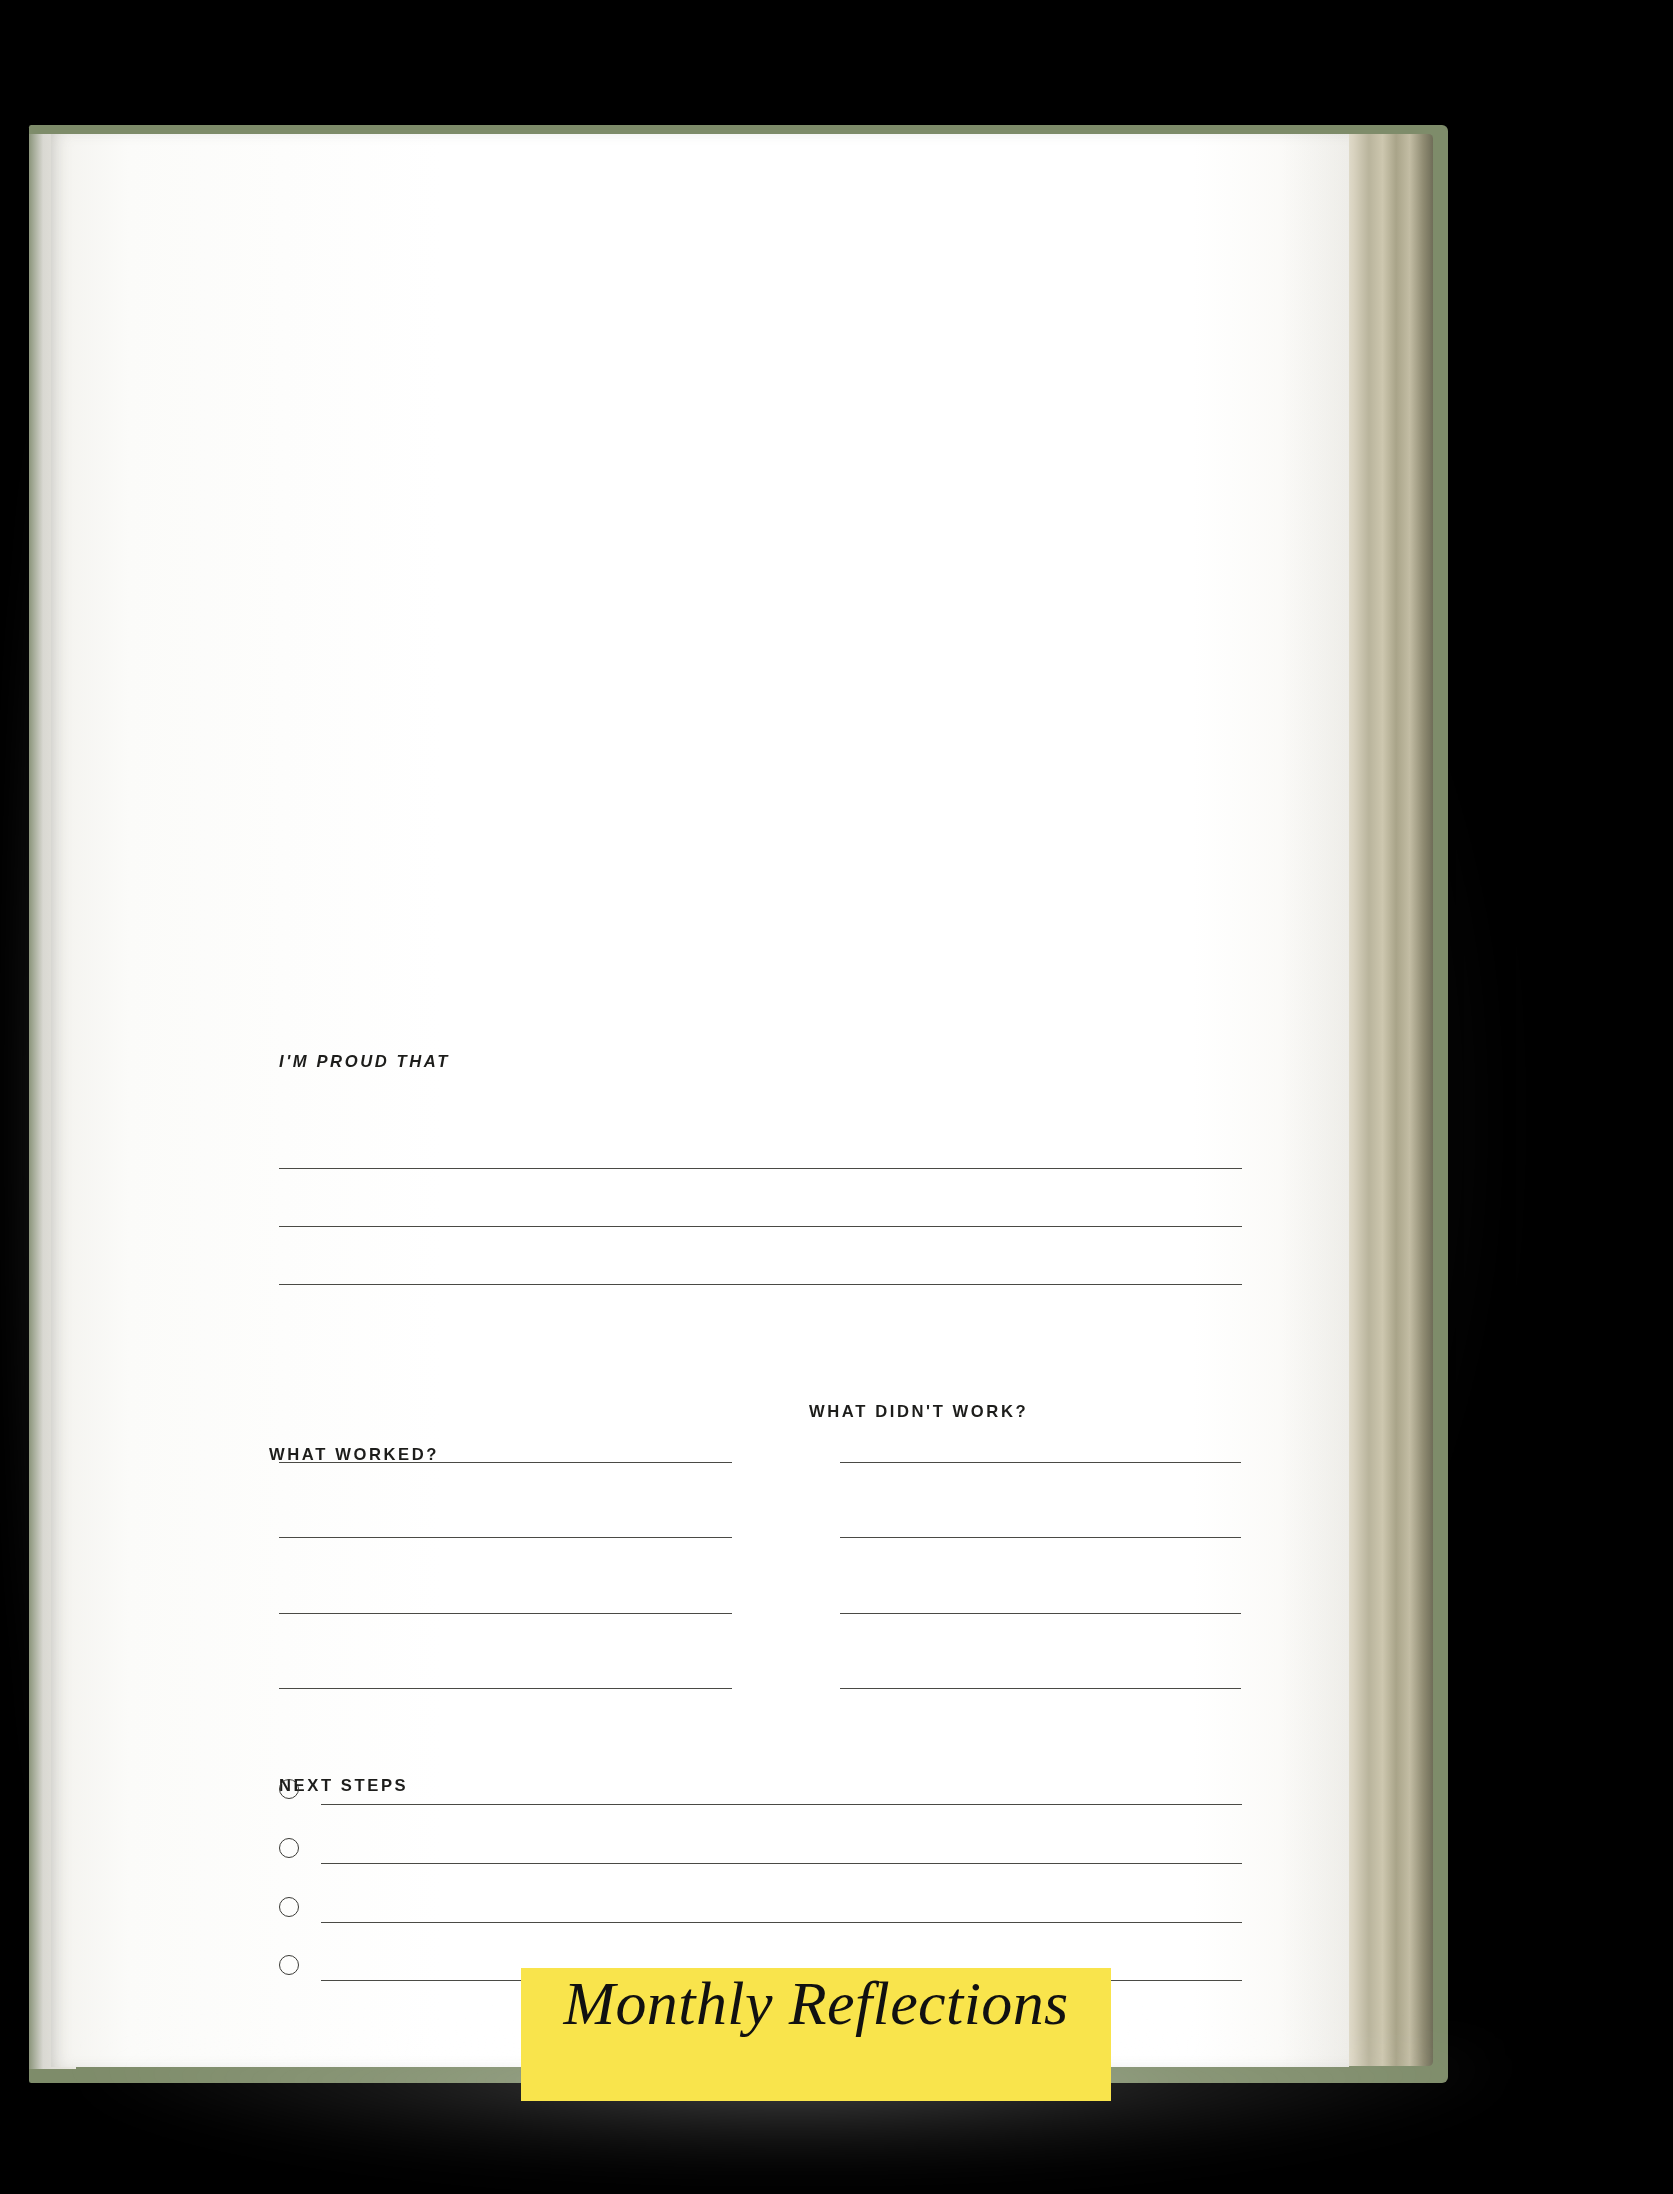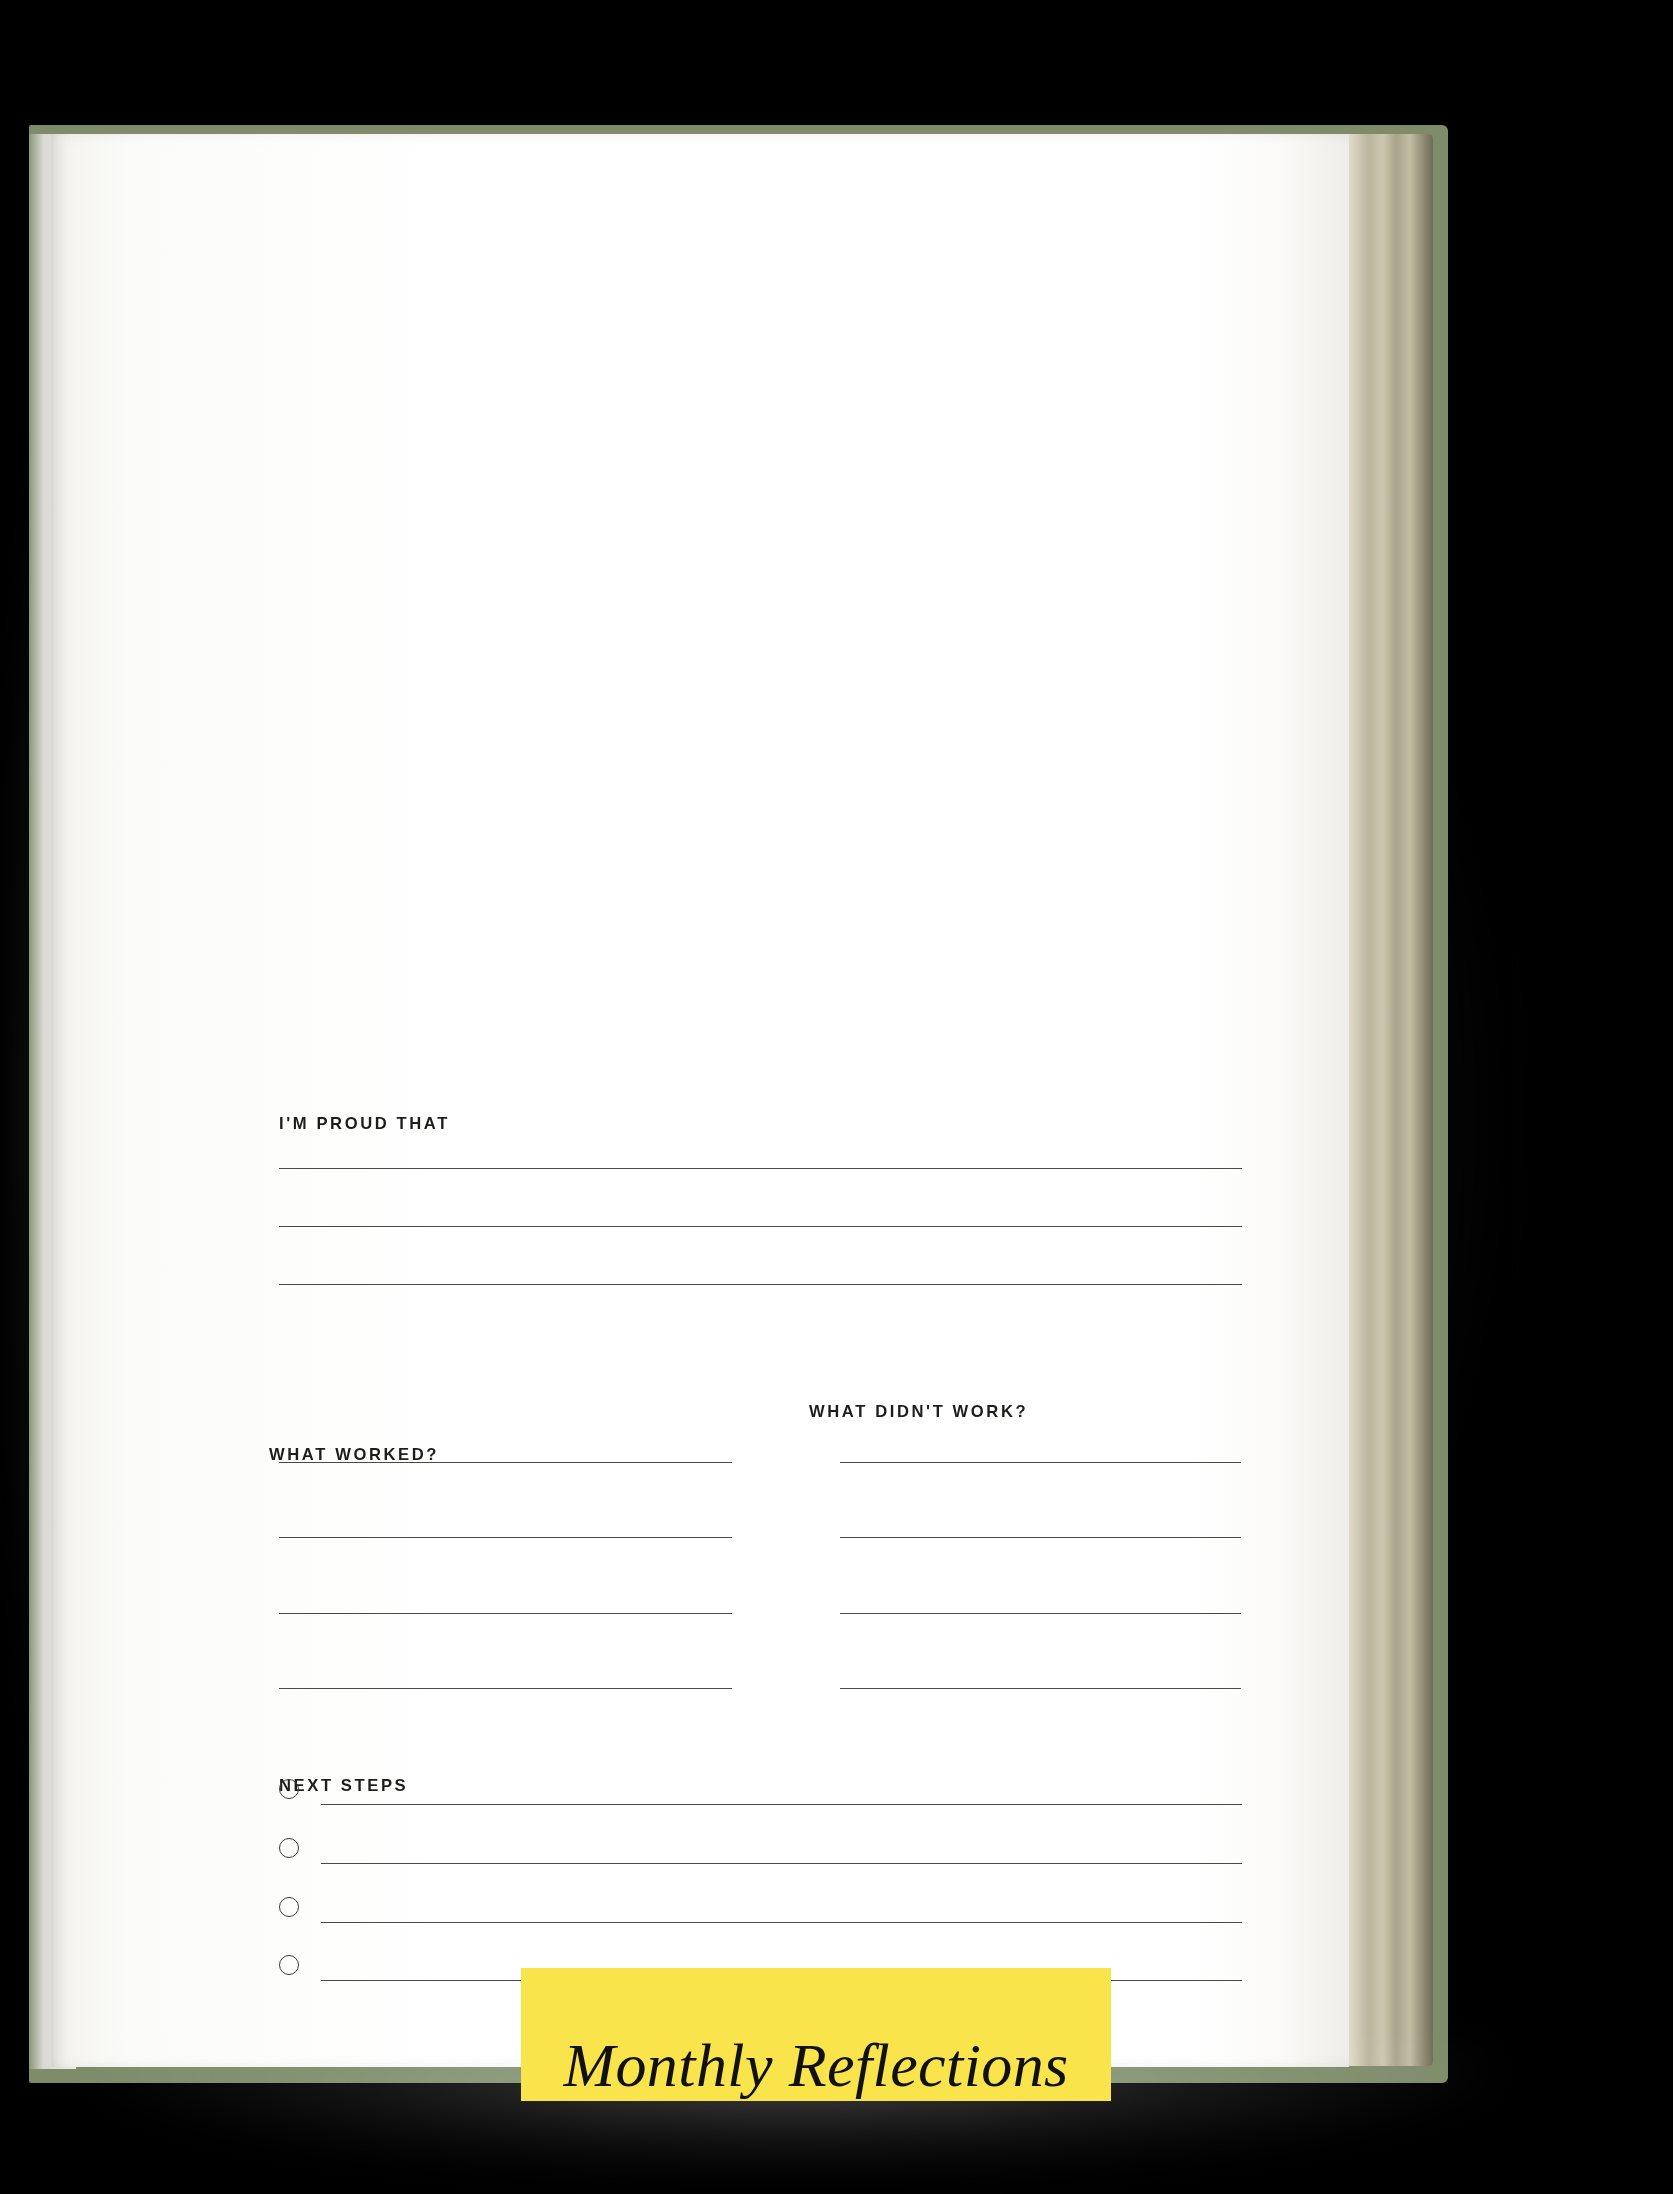--- a/index.html
+++ b/index.html
@@ -133,21 +133,21 @@
     height: 539px;
     border: 1.2px solid #3a3a36;
     box-sizing: border-box;
   }
   .feelings-box .section-label {
     position: absolute;
     left: 42px;
     top: 34px;
   }
 
-  .proud-label { position: absolute; left: 50px; top: 980px; }
+  .proud-label { position: absolute; left: 50px; top: 918px; font-style: italic; }
 
   .rule {
     position: absolute;
     height: 0;
     border-top: 1.1px solid #4a4a45;
   }
 
   .worked-label   { position: absolute; left: 40px;  top: 1268px; margin-top: 43px; }
   .didnt-label    { position: absolute; left: 580px; top: 1268px; }
   .next-label     { position: absolute; left: 50px;  top: 1594px; margin-top: 48px; }
@@ -164,21 +164,21 @@
 
   
   .caption {
     position: absolute;
     left: 521px;
     top: 1968px;
     width: 590px;
     height: 133px;
     background: #f9e44c;
     display: flex;
-    align-items: flex-end;
+    align-items: flex-start;
     justify-content: center;
   }
   .caption span {
     font-family: "Liberation Serif", serif;
     font-style: italic;
     font-size: 62px;
     color: #111111;
     letter-spacing: 0.4px;
   }
 

